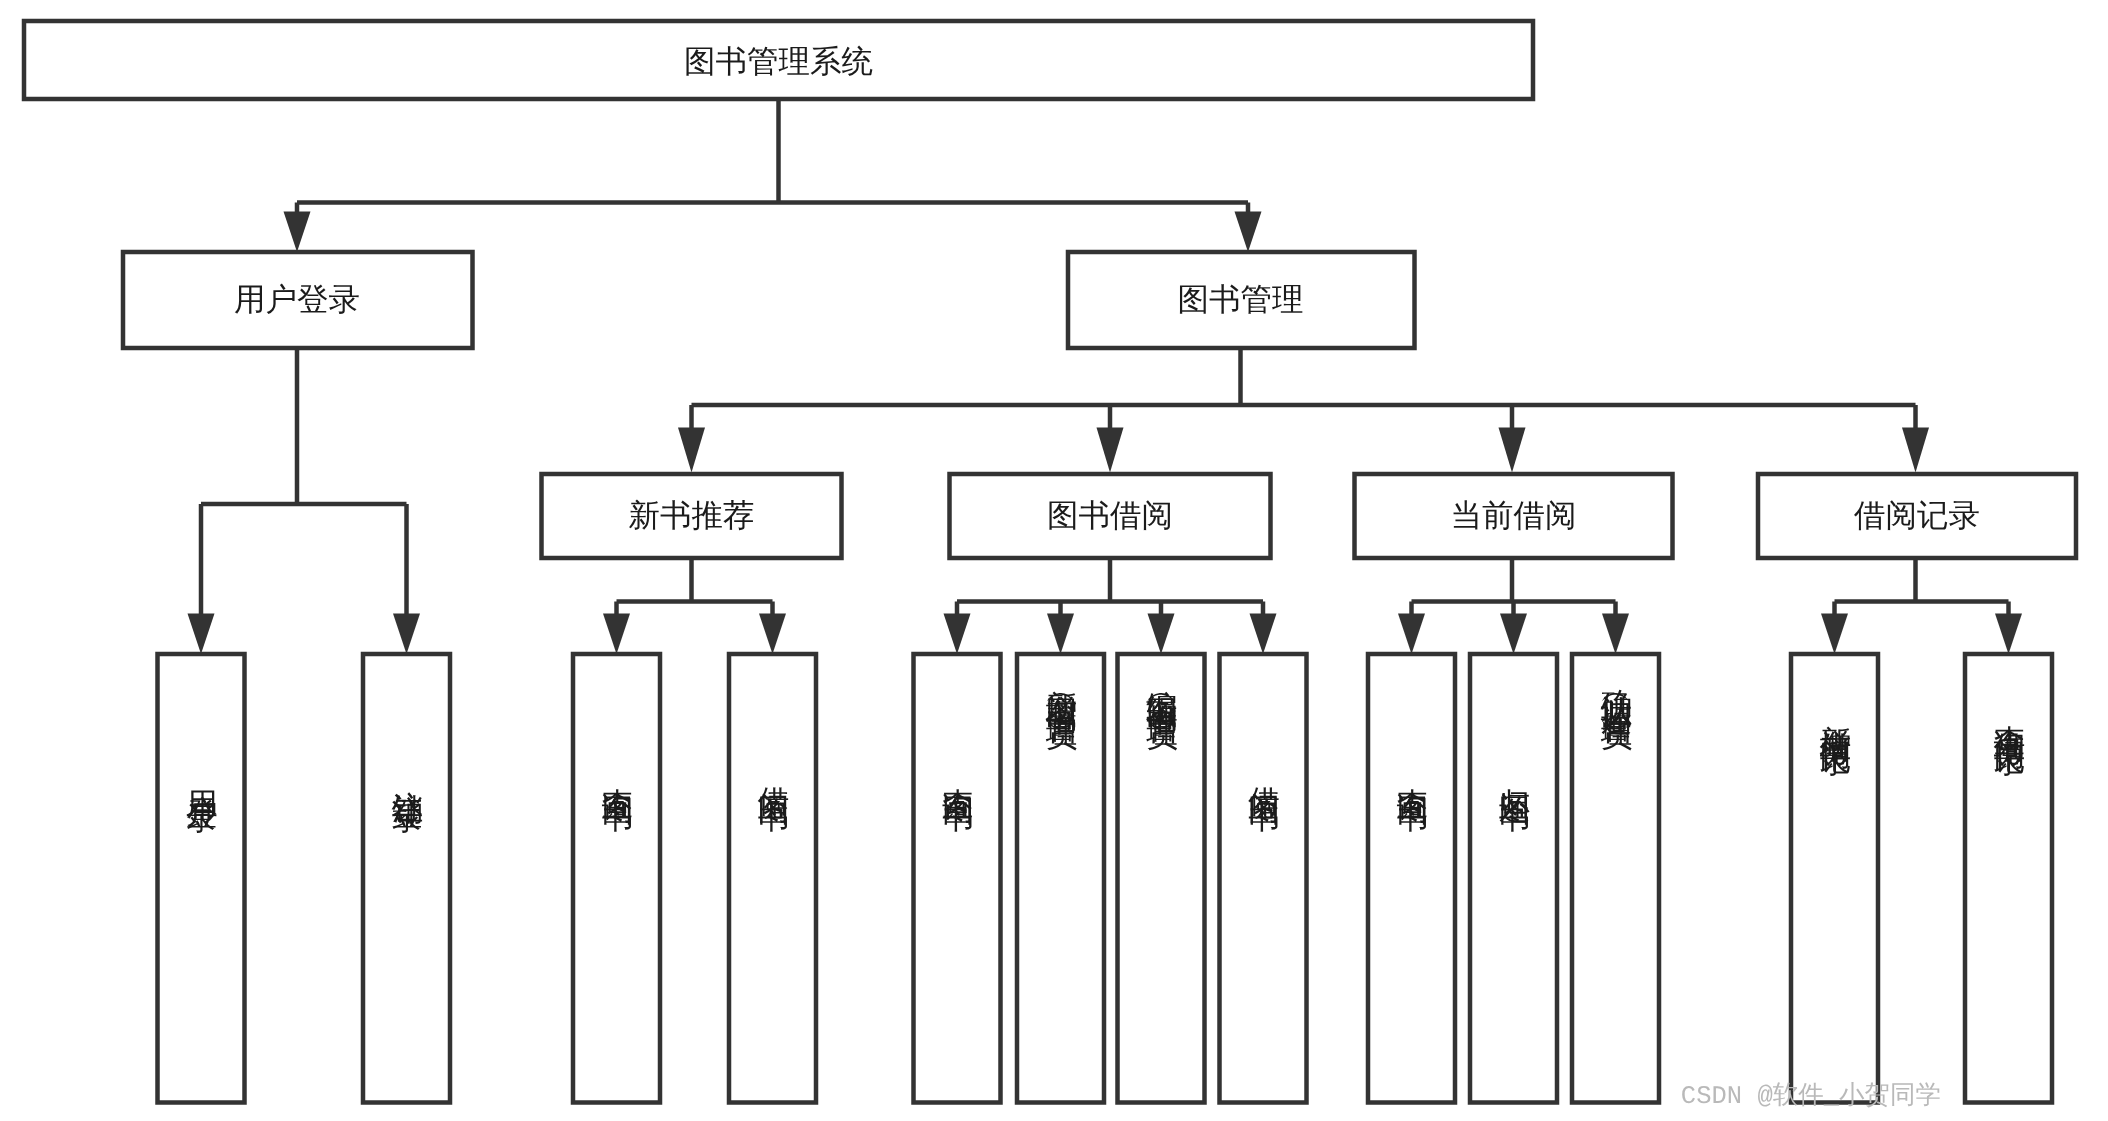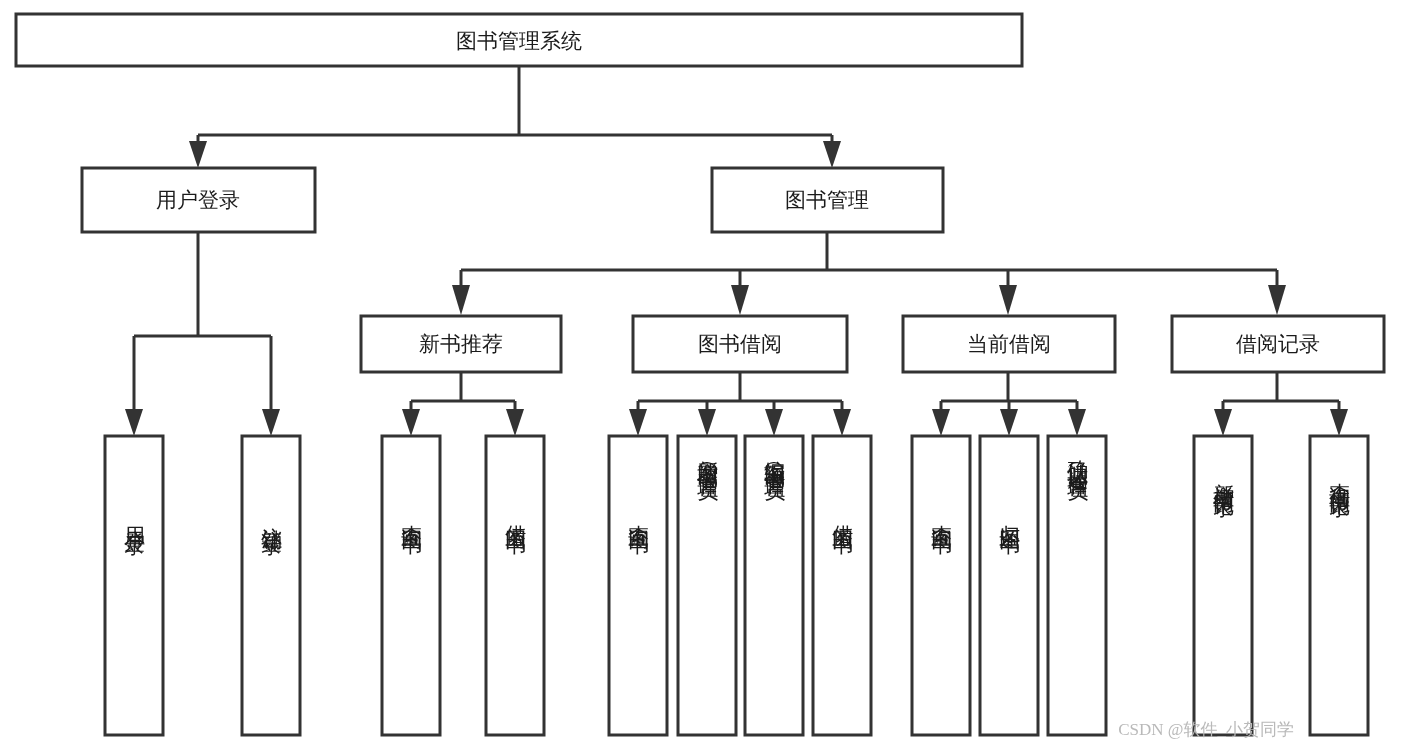--- a/index.html
+++ b/index.html
@@ -60,21 +60,21 @@
     letter-spacing: 3px;
     text-align: center;
     white-space: nowrap;
     transform: translateX(-50%);
     pointer-events: none;
   }
   #watermark {
     position: absolute;
     right: 8px;
     bottom: 6px;
-    font-family: Liberation Serif, serif;
+    font-family: Liberation Mono, monospace;
     font-size: 17px;
     color: #b9b9b9;
     white-space: nowrap;
   }
 </style>
 </head>
 <body>
 
 <div id="diagram-root">
 

